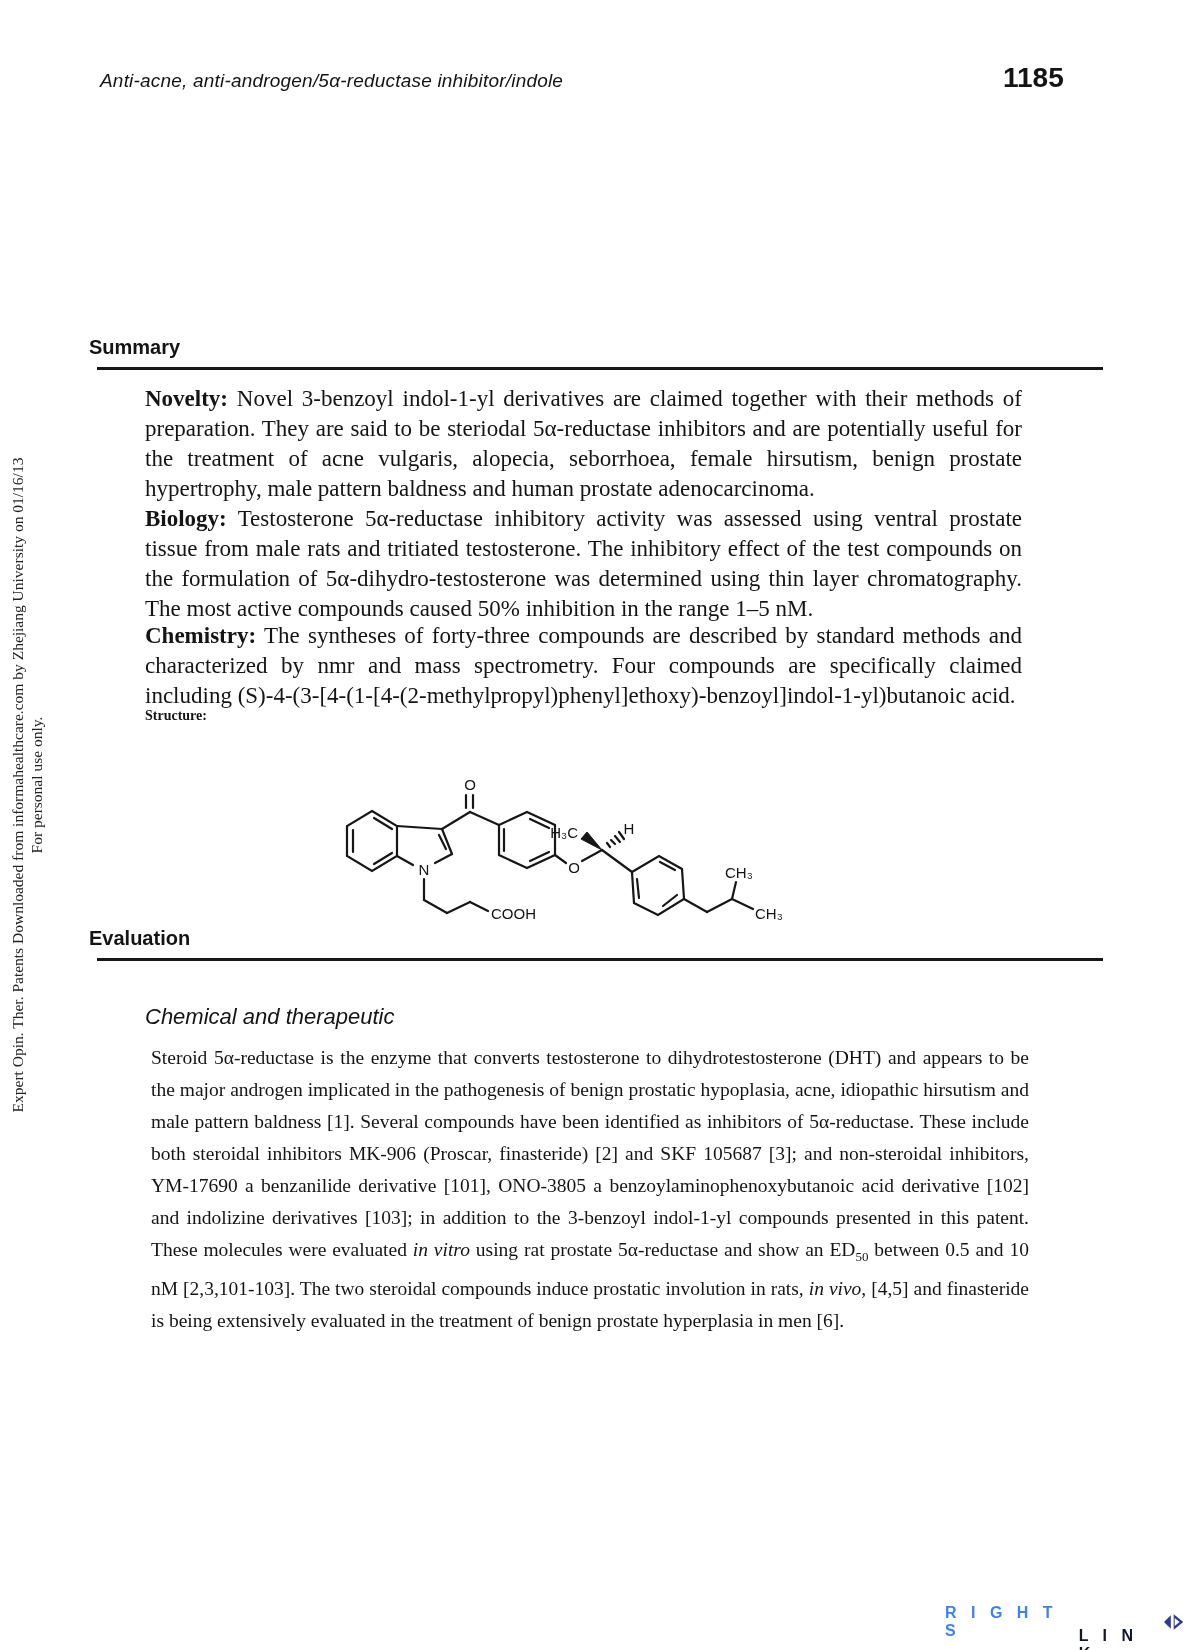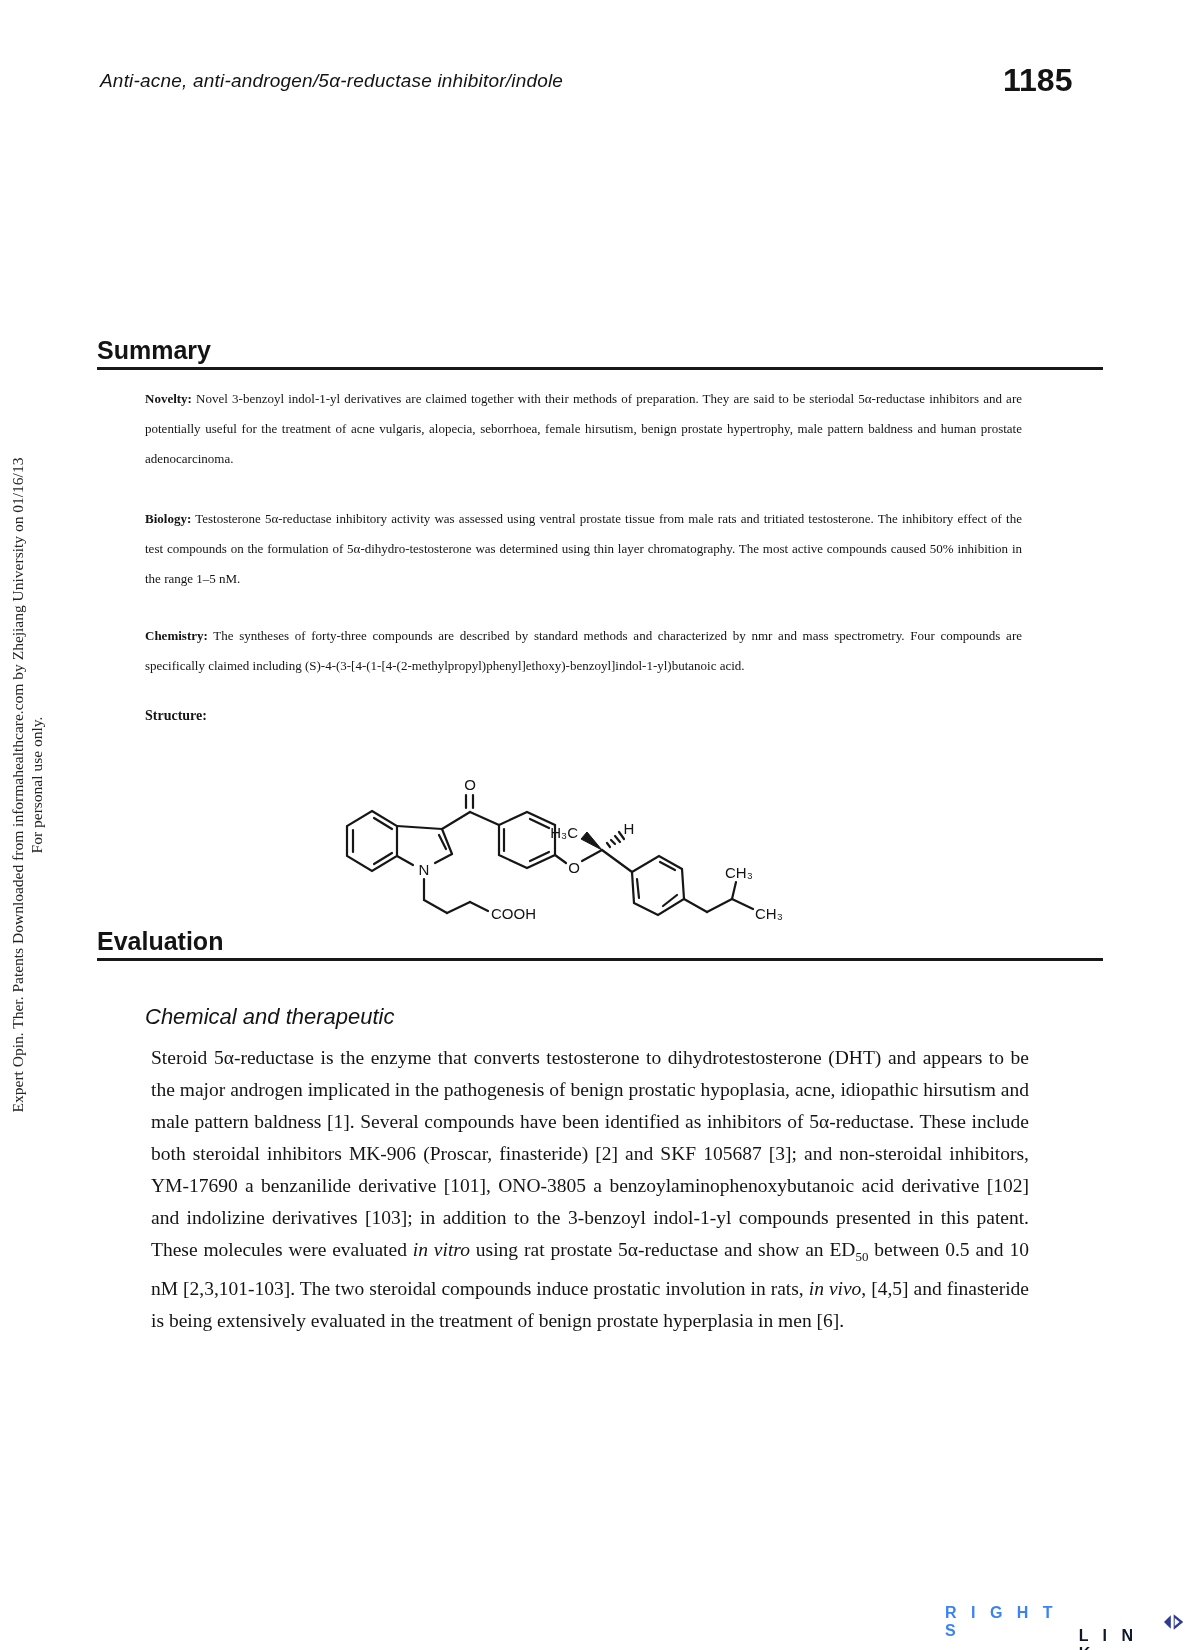--- a/index.html
+++ b/index.html
@@ -2,34 +2,34 @@
 <html><head>
 <meta charset="utf-8">
 <style>
   html,body{margin:0;padding:0;background:#ffffff;}
   .page{position:relative;width:1200px;height:1650px;background:#ffffff;overflow:hidden;
         font-family:"Liberation Serif",serif;color:#141414;}
 
   .running-head{position:absolute;left:100px;top:70px;font-family:"Liberation Sans",sans-serif;
         font-style:italic;font-size:19px;letter-spacing:.2px;}
   .page-num{position:absolute;left:1003px;top:62px;font-family:"Liberation Sans",sans-serif;
-        font-weight:bold;font-size:32px;}
+        font-weight:bold;font-size:28px;}
 
   .title-box{position:absolute;left:147px;top:140px;width:818px;height:160px;
         border:2px solid #1a1a1a;text-align:center;}
   .kicker{margin-top:17px;font-size:24px;}
   .patent-line{margin-top:7px;font-size:19px;}
   .box-title{margin-top:5px;font-family:"Liberation Sans",sans-serif;font-weight:bold;font-size:29px;}
   .source-line{margin-top:7px;font-style:italic;font-size:19px;}
 
-  .section-head{position:absolute;left:97px;font-family:"Liberation Sans",sans-serif;
-        font-weight:bold;font-size:25px;}
+  .section-head{position:absolute;left:89px;font-family:"Liberation Sans",sans-serif;
+        font-weight:bold;font-size:20px;}
   .rule{position:absolute;left:97px;width:1006px;height:3px;background:#181818;}
 
-  .para{position:absolute;left:145px;width:877px;font-size:13px;line-height:30px;text-align:justify;}
+  .para{position:absolute;left:145px;width:877px;font-size:23px;line-height:30px;text-align:justify;}
   .para .label{font-weight:bold;}
 
   .struct-label{position:absolute;left:145px;top:708px;font-size:14px;font-weight:bold;}
 
   .molecule{position:absolute;left:312px;top:742px;}
   .molecule path, .molecule line{stroke:#161616;stroke-width:2.2;fill:none;stroke-linecap:round;}
   .molecule .wedge{fill:#161616;stroke:#161616;stroke-width:1;}
   .molecule text{font-family:"Liberation Sans",sans-serif;font-size:15px;fill:#141414;font-weight:500;}
 
   .subhead{position:absolute;left:145px;top:1004px;font-family:"Liberation Sans",sans-serif;

